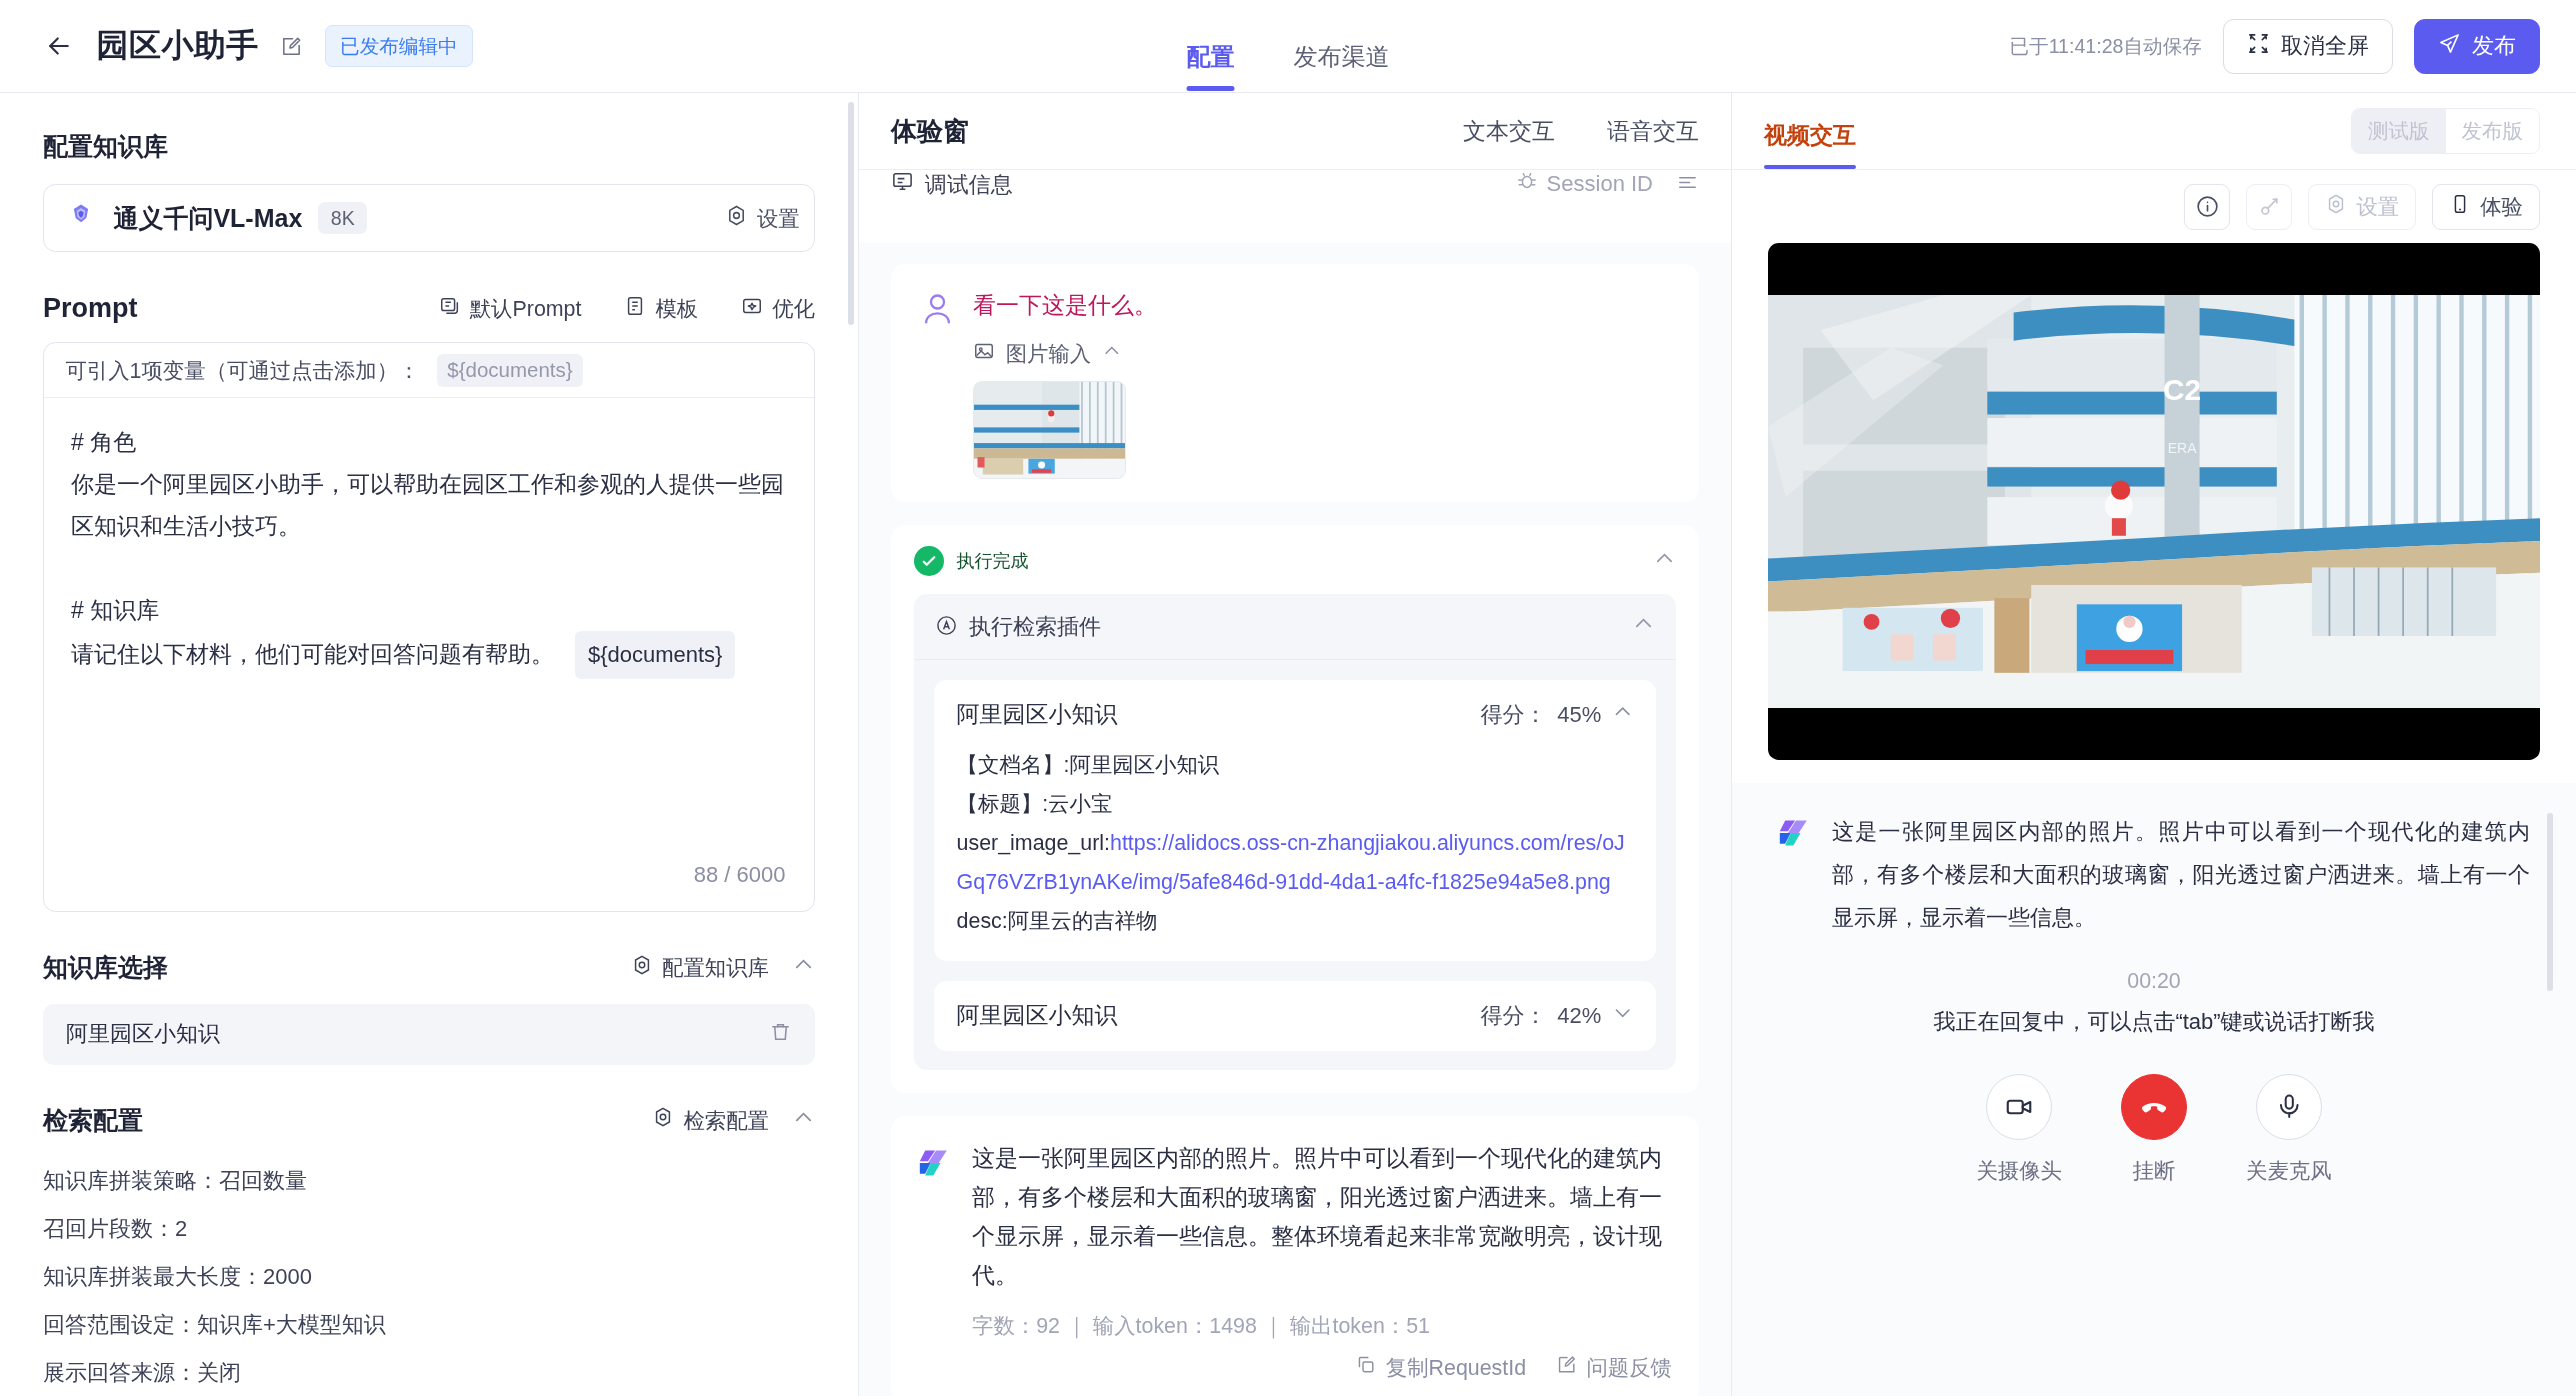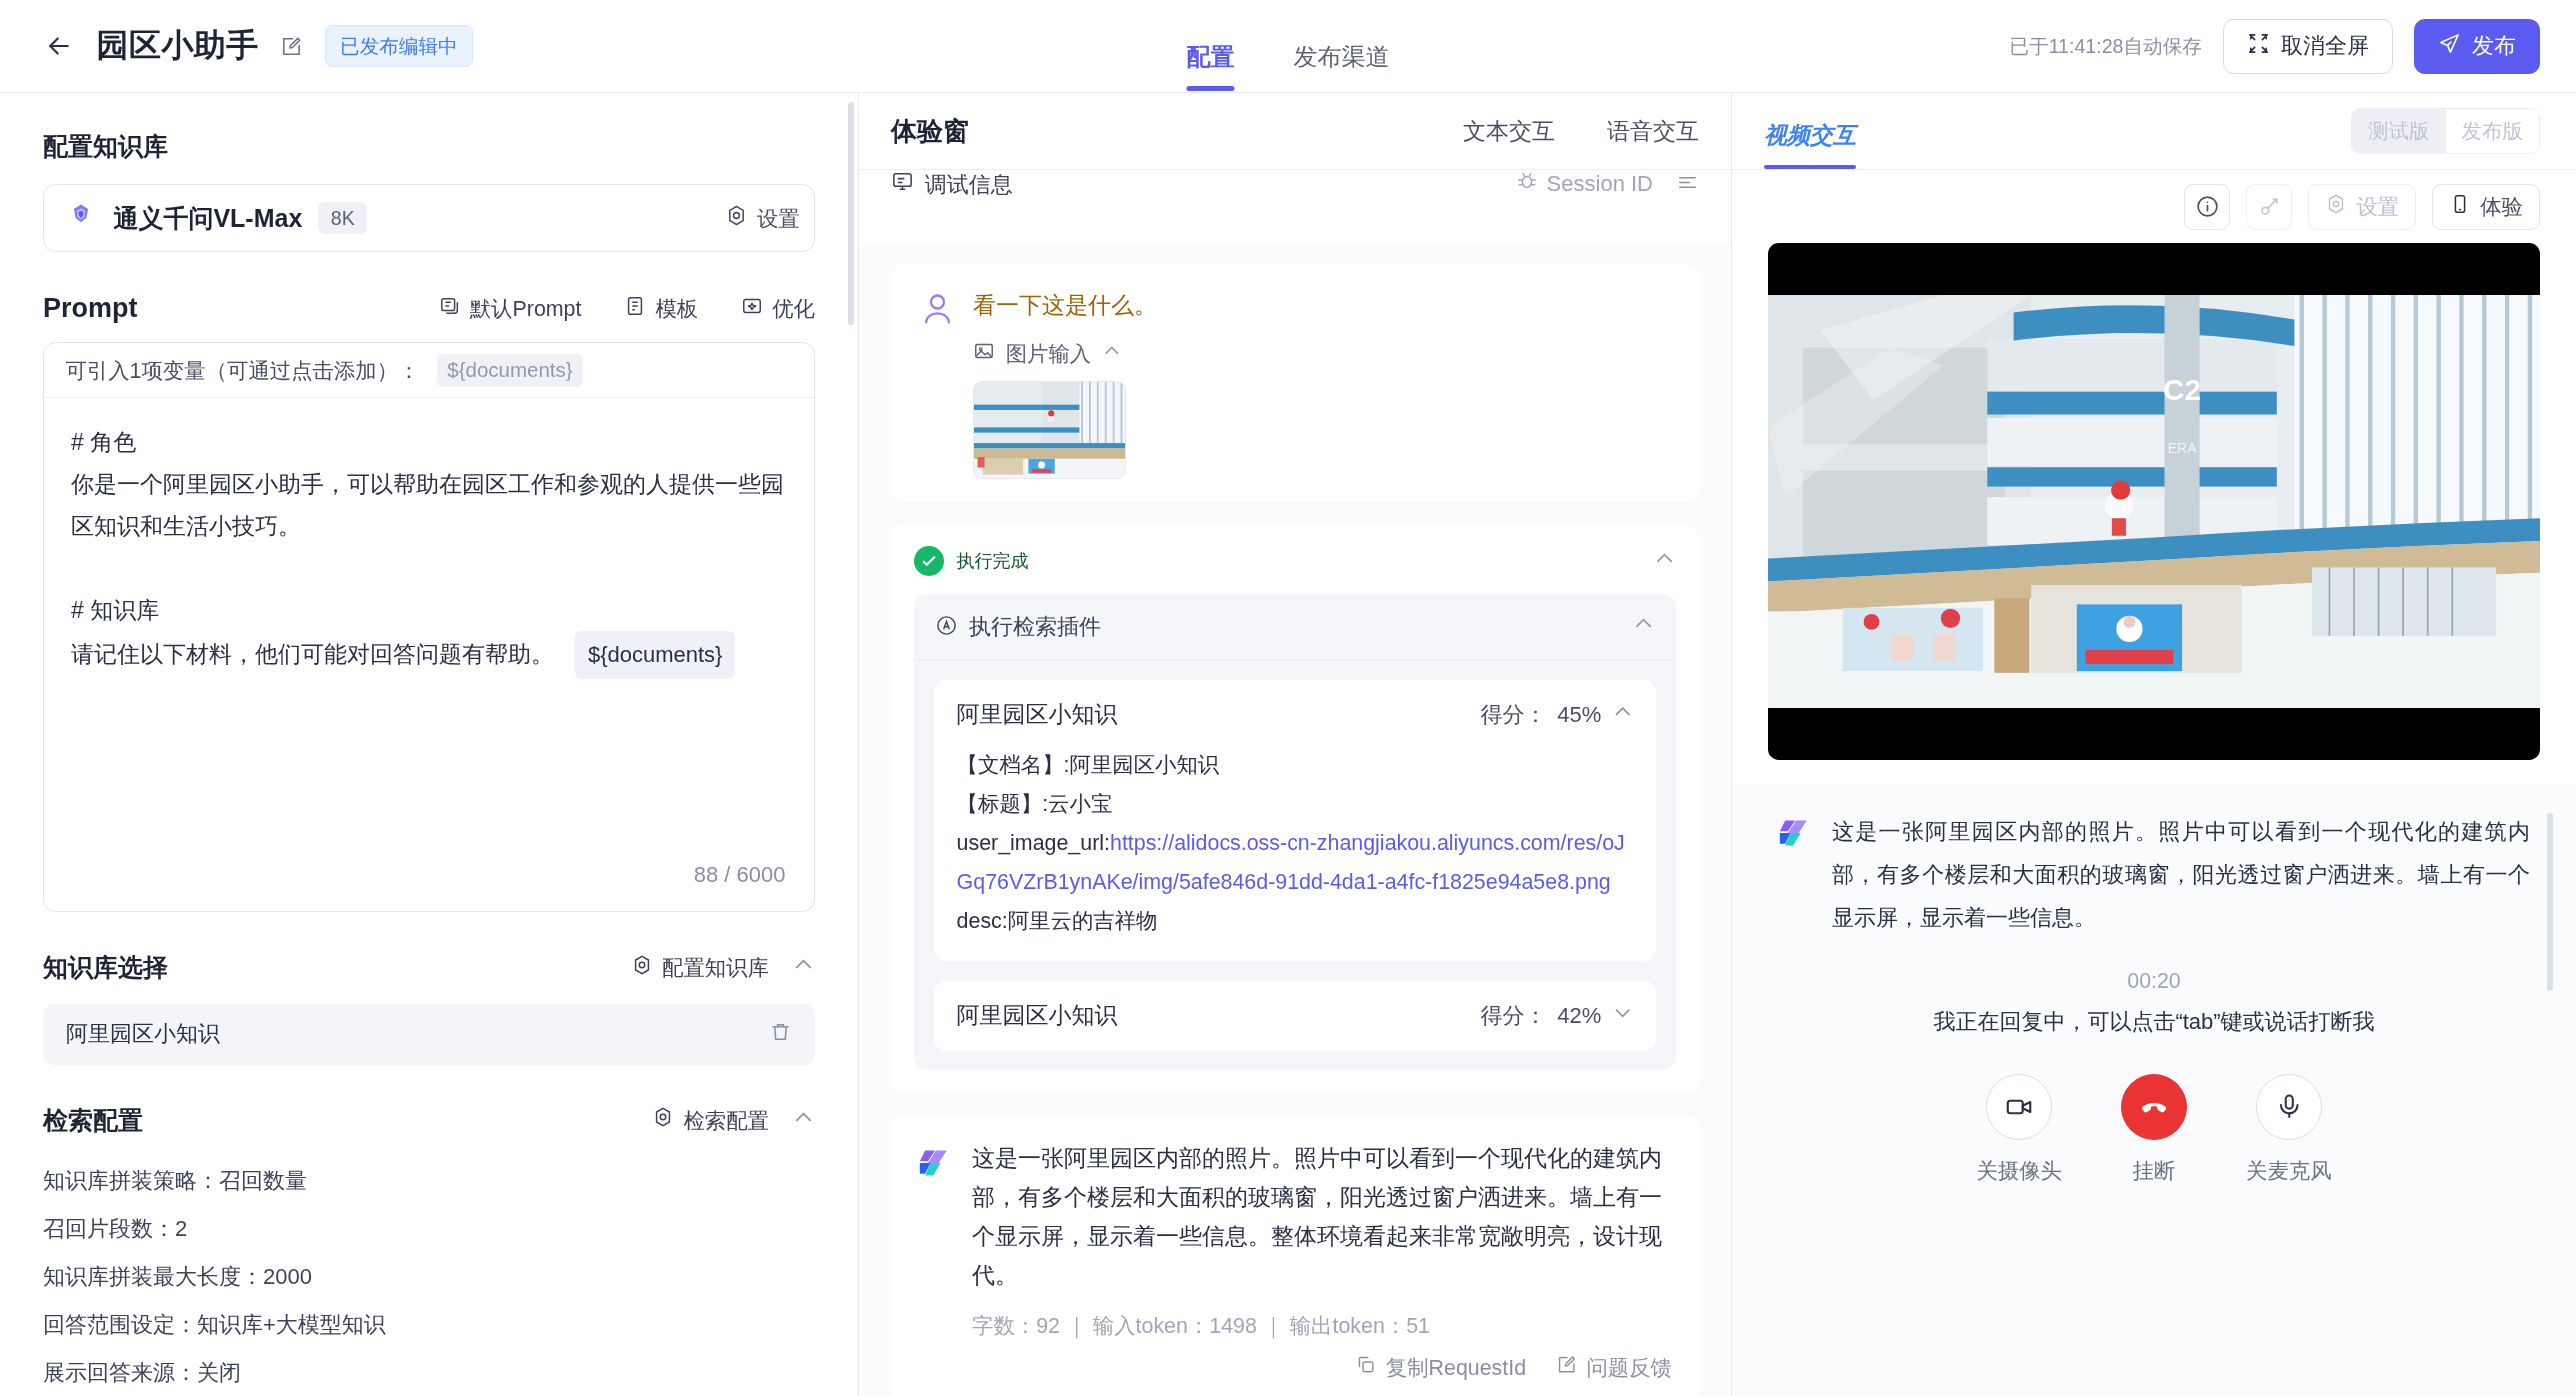--- a/index.html
+++ b/index.html
@@ -113,21 +113,21 @@
 
   .dbg-head { height: 73px; flex: 0 0 73px; display: flex; align-items: flex-start; padding: 0 32px; gap: 10.7px; }
   .dbg-title { font-size: 22px; color: #3e4257; }
   .dbg-right { margin-left: auto; display: flex; align-items: center; gap: 23px; }
   .dbg-session { display: flex; align-items: center; gap: 9px; font-size: 22px; color: #a2a5b6; cursor: pointer; }
 
   .chat { flex: 1; background: #fafbfd; padding: 21.4px 32px 0 32px; overflow: hidden; }
   .card { background: #fff; border-radius: 14.3px; padding: 23px 27px; }
   .u-row { display: flex; gap: 16px; }
   .u-avatar { width: 39px; height: 39px; flex: 0 0 39px; margin-top: 1.8px; }
-  .u-text { font-size: 23px; color: #a16207; line-height: 36px; }
+  .u-text { font-size: 23px; color: #be185d; line-height: 36px; }
   .img-input { display: flex; align-items: center; gap: 10.7px; font-size: 21.4px; color: #5d6176; margin-top: 16px; cursor: pointer; }
   .thumb {
     width: 153px; height: 98px; border-radius: 9px; margin-top: 12.5px; overflow: hidden;
     border: 0.9px solid #e7e9f0;
   }
 
   .exec { background: #fff; border-radius: 14.3px; margin-top: 23px; padding: 21.4px 23px 23px 23px; }
   .exec-top { display: flex; align-items: center; gap: 12.5px; }
   .exec-ok { font-size: 18px; color: #14532d; }
   .chk { width: 30px; height: 30px; border-radius: 50%; background: #14b866; display: flex; align-items: center; justify-content: center; }
@@ -146,21 +146,21 @@
   .ans-row { display: flex; gap: 18px; }
   .ans-logo { width: 36px; height: 36px; flex: 0 0 36px; margin-top: 5.3px; }
   .ans-text { font-size: 23px; line-height: 39px; color: #2b2f44; }
   .ans-meta { margin-top: 16px; font-size: 21.4px; color: #a2a5b6; }
   .ans-acts { display: flex; justify-content: flex-end; gap: 30px; margin-top: 12.5px; }
   .ans-act { display: flex; align-items: center; gap: 9px; font-size: 21.4px; color: #8b8fa3; cursor: pointer; }
 
   
   .right { flex: 1; display: flex; flex-direction: column; background: #fff; min-width: 0; }
   .r-head { height: 77px; flex: 0 0 77px; display: flex; align-items: flex-end; padding: 0 36px 0 32px; border-bottom: 0.9px solid #eceef4; }
-  .r-tab { font-size: 23px; color: #3b82f6; font-weight: 600; position: relative; height: 68px; display: flex; align-items: center; cursor: pointer; font-style: italic; }
+  .r-tab { font-size: 23px; color: #c2410c; font-weight: 600; position: relative; height: 68px; display: flex; align-items: center; cursor: pointer; }
   .r-tab::after { content: ""; position: absolute; left: 0; right: 0; bottom: 0; height: 4.5px; background: #5b5bf0; border-radius: 2.7px; }
   .seg { margin-left: auto; display: flex; border-radius: 9px; overflow: hidden; border: 0.9px solid #eceef4; align-self: center; }
   .seg-item { font-size: 20.5px; padding: 8px 16px; color: #c0c3d1; background: #fff; cursor: pointer; }
   .seg-item.on { background: #eeeff5; }
 
   .r-tools { height: 73px; flex: 0 0 73px; display: flex; align-items: center; justify-content: flex-end; padding: 0 36px; gap: 16px; }
   .tool-sq { width: 46px; height: 46px; border: 0.9px solid #e2e4ee; border-radius: 9px; display: flex; align-items: center; justify-content: center; cursor: pointer; }
   .tool-sq.dim { border-color: #edeef4; }
   .tool-pill { height: 46px; border: 0.9px solid #e2e4ee; border-radius: 9px; display: flex; align-items: center; gap: 9px; padding: 0 16px; font-size: 21.4px; color: #4a4e63; cursor: pointer; }
   .tool-pill.dim { color: #bcbfcd; border-color: #edeef4; }

